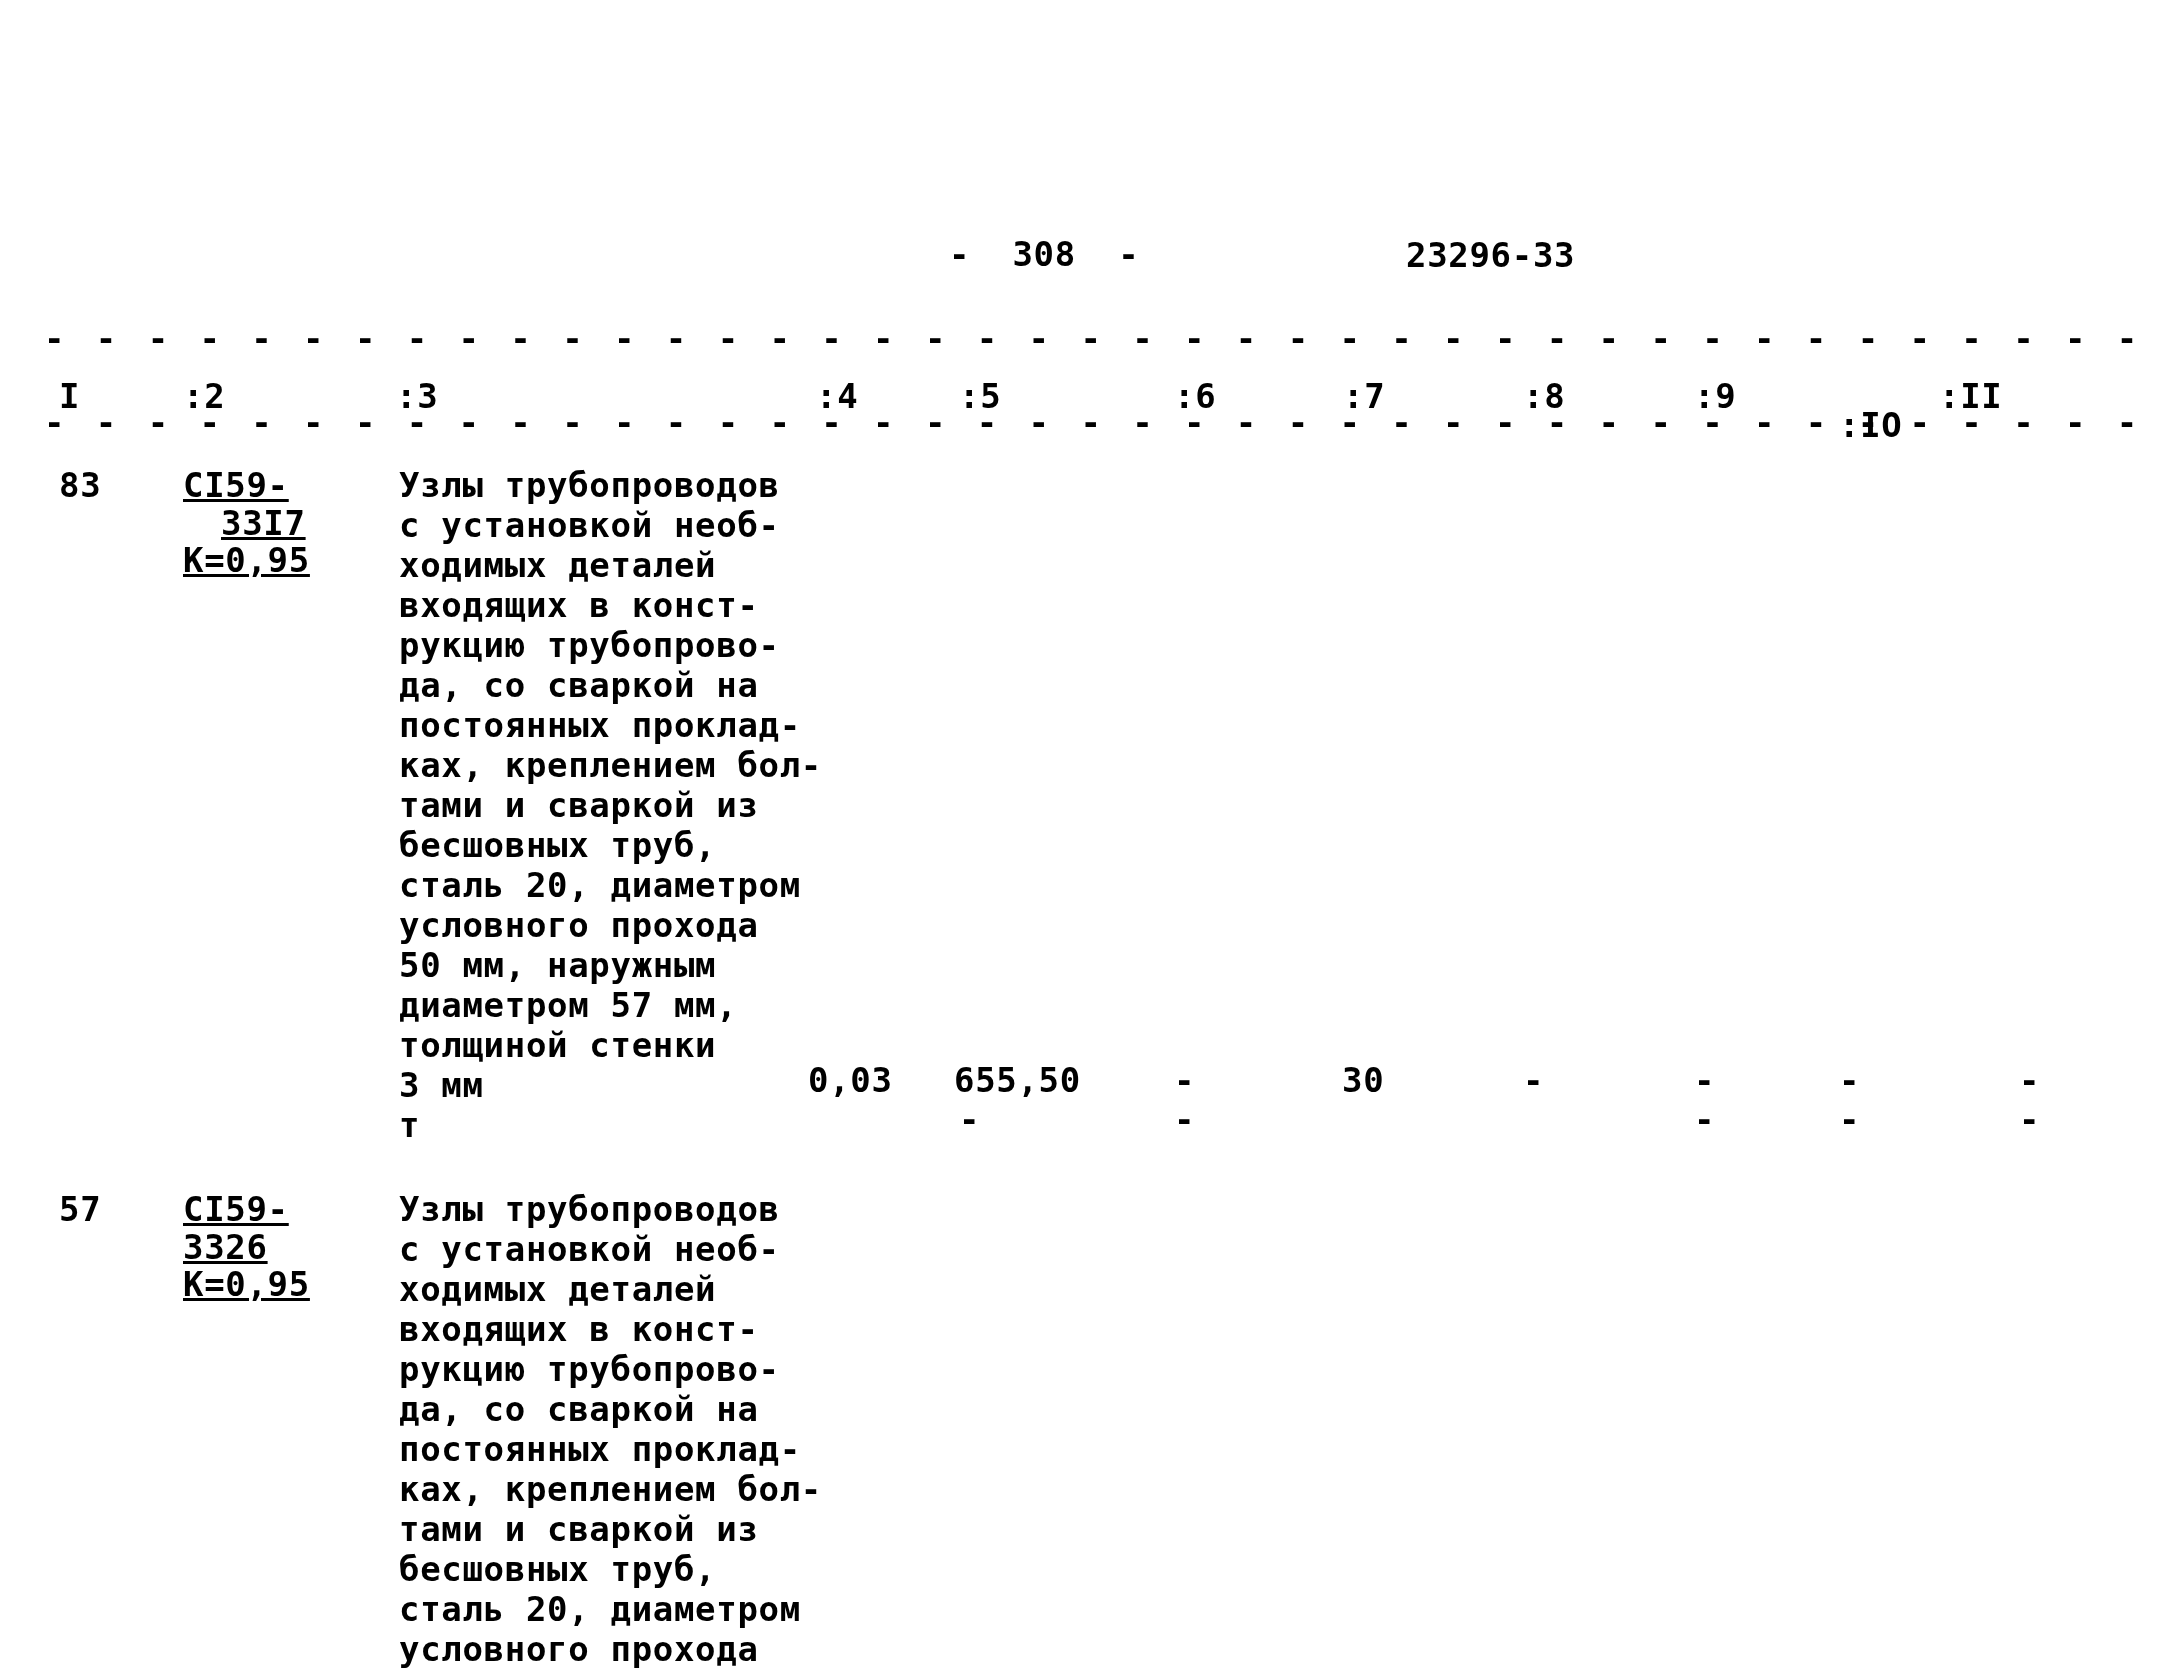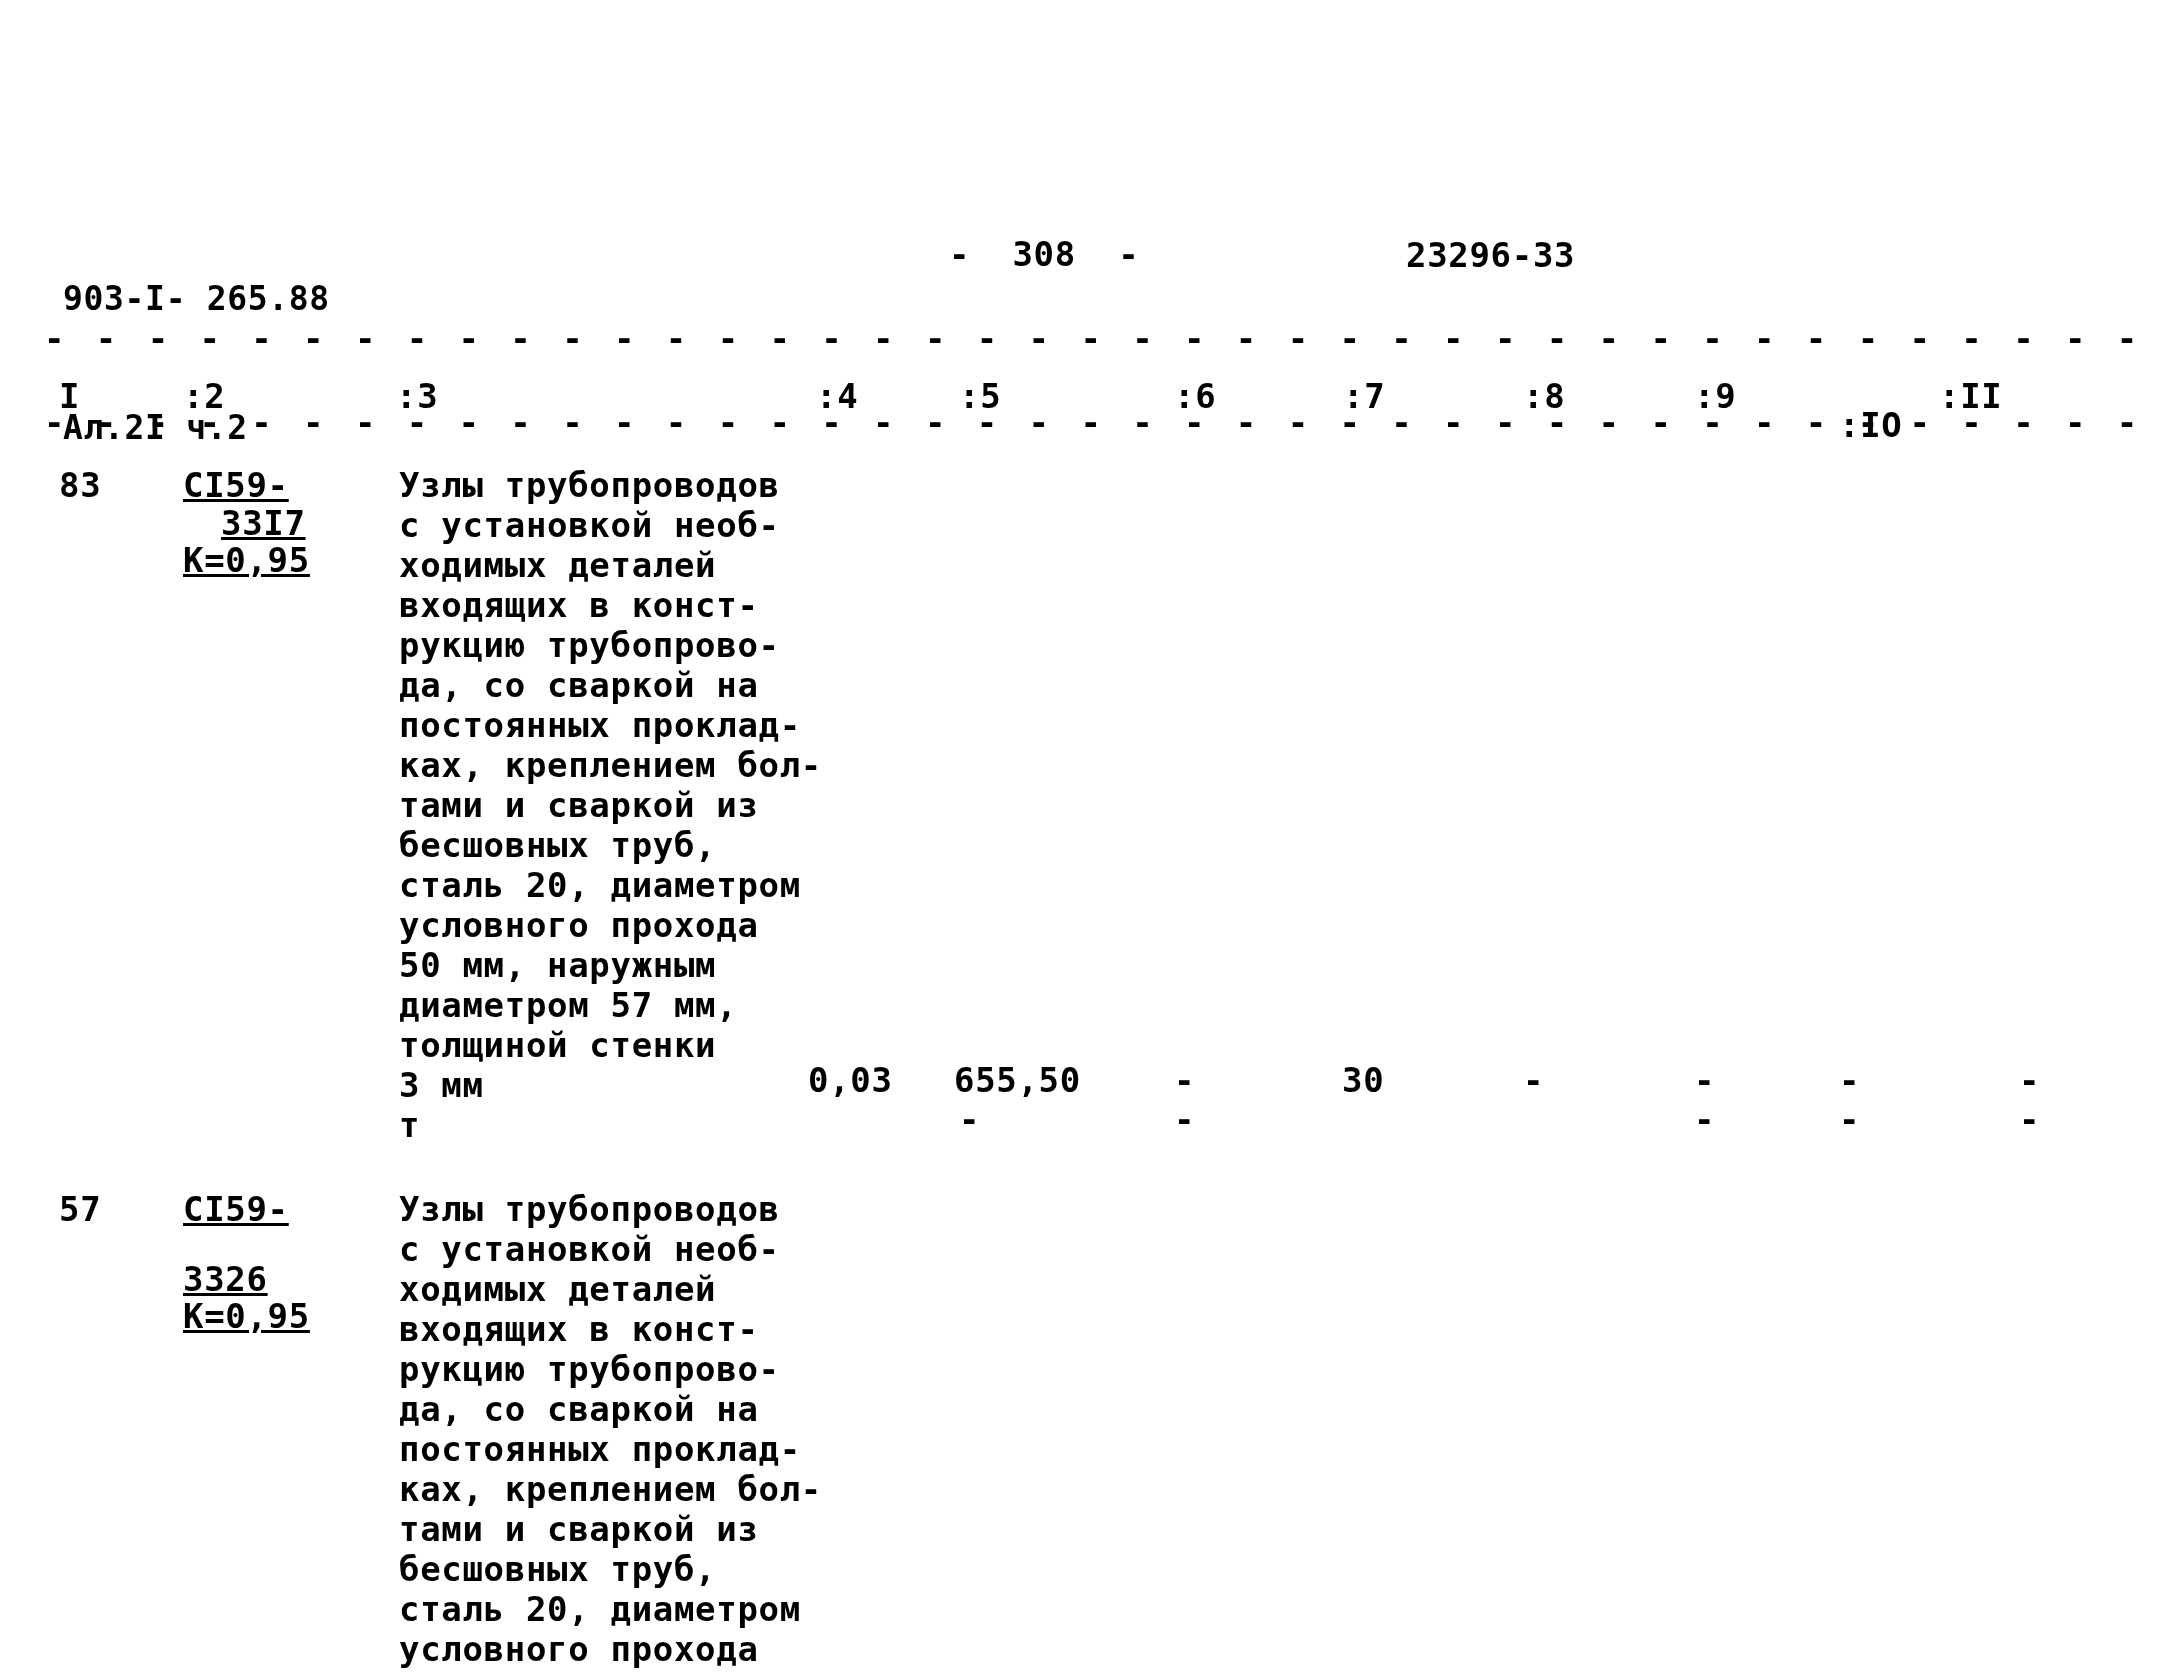--- a/index.html
+++ b/index.html
@@ -146,24 +146,20 @@
 
   
 </style>
 </head>
 <body>
 
 <div id="page">
 
   <div id="header-band">
 
-    <div id="doc-ref" class="mono">
-      <div>903-I- 265.88</div>
-      <div>Ал.2I ч.2</div>
-    </div>
 
     <div id="page-number" class="mono">-  308  -</div>
 
     <div id="sheet-code" class="mono">23296-33</div>
 
   </div>
 
   <div id="rule-top" class="dash-rule">- - - - - - - - - - - - - - - - - - - - - - - - - - - - - - - - - - - - - - - - - - - - - - - - - - - - - - - - - - - - - - - - - - - - - - - - - - - - - - -</div>
 
   <div id="col-headers">
@@ -196,19 +192,19 @@
         <div class="mono val val-10" style="top: 595px;">-</div>
         <div class="mono val val-11" style="top: 595px;">-</div>
         <div class="mono val val-sub-5" style="top: 634px;">-</div>
         <div class="mono val val-sub-6" style="top: 634px;">-</div>
         <div class="mono val val-sub-9" style="top: 634px;">-</div>
         <div class="mono val val-sub-10" style="top: 634px;">-</div>
         <div class="mono val val-sub-11" style="top: 634px;">-</div>
       </div>
       <div class="row" style="height: 526px; top: 724px; position: absolute;">
         <div class="mono cell cell-num" style="top: 0px;">57</div>
-        <div class="mono cell cell-code" style="top: 0px;"><div style="line-height: 40px;">CI59-</div><div style="line-height: 37px; margin-top: 32px;">3326</div><div style="line-height: 37px;">К=0,95</div></div>
+        <div class="mono cell cell-code" style="top: 0px;"><div style="line-height: 40px;">CI59-</div><div style="line-height: 37px;">3326</div><div style="line-height: 37px;">К=0,95</div></div>
         <div class="mono cell cell-desc" style="top: 0px;"><div style="line-height: 40px;">Узлы трубопроводов</div><div style="line-height: 40px;">с установкой необ-</div><div style="line-height: 40px;">ходимых деталей</div><div style="line-height: 40px;">входящих в конст-</div><div style="line-height: 40px;">рукцию трубопрово-</div><div style="line-height: 40px;">да, со сваркой на</div><div style="line-height: 40px;">постоянных проклад-</div><div style="line-height: 40px;">ках, креплением бол-</div><div style="line-height: 40px;">тами и сваркой из</div><div style="line-height: 40px;">бесшовных труб,</div><div style="line-height: 40px;">сталь 20, диаметром</div><div style="line-height: 40px;">условного прохода</div></div>
       </div>
     </div>
 
 </div>
 
 
 </body></html>

